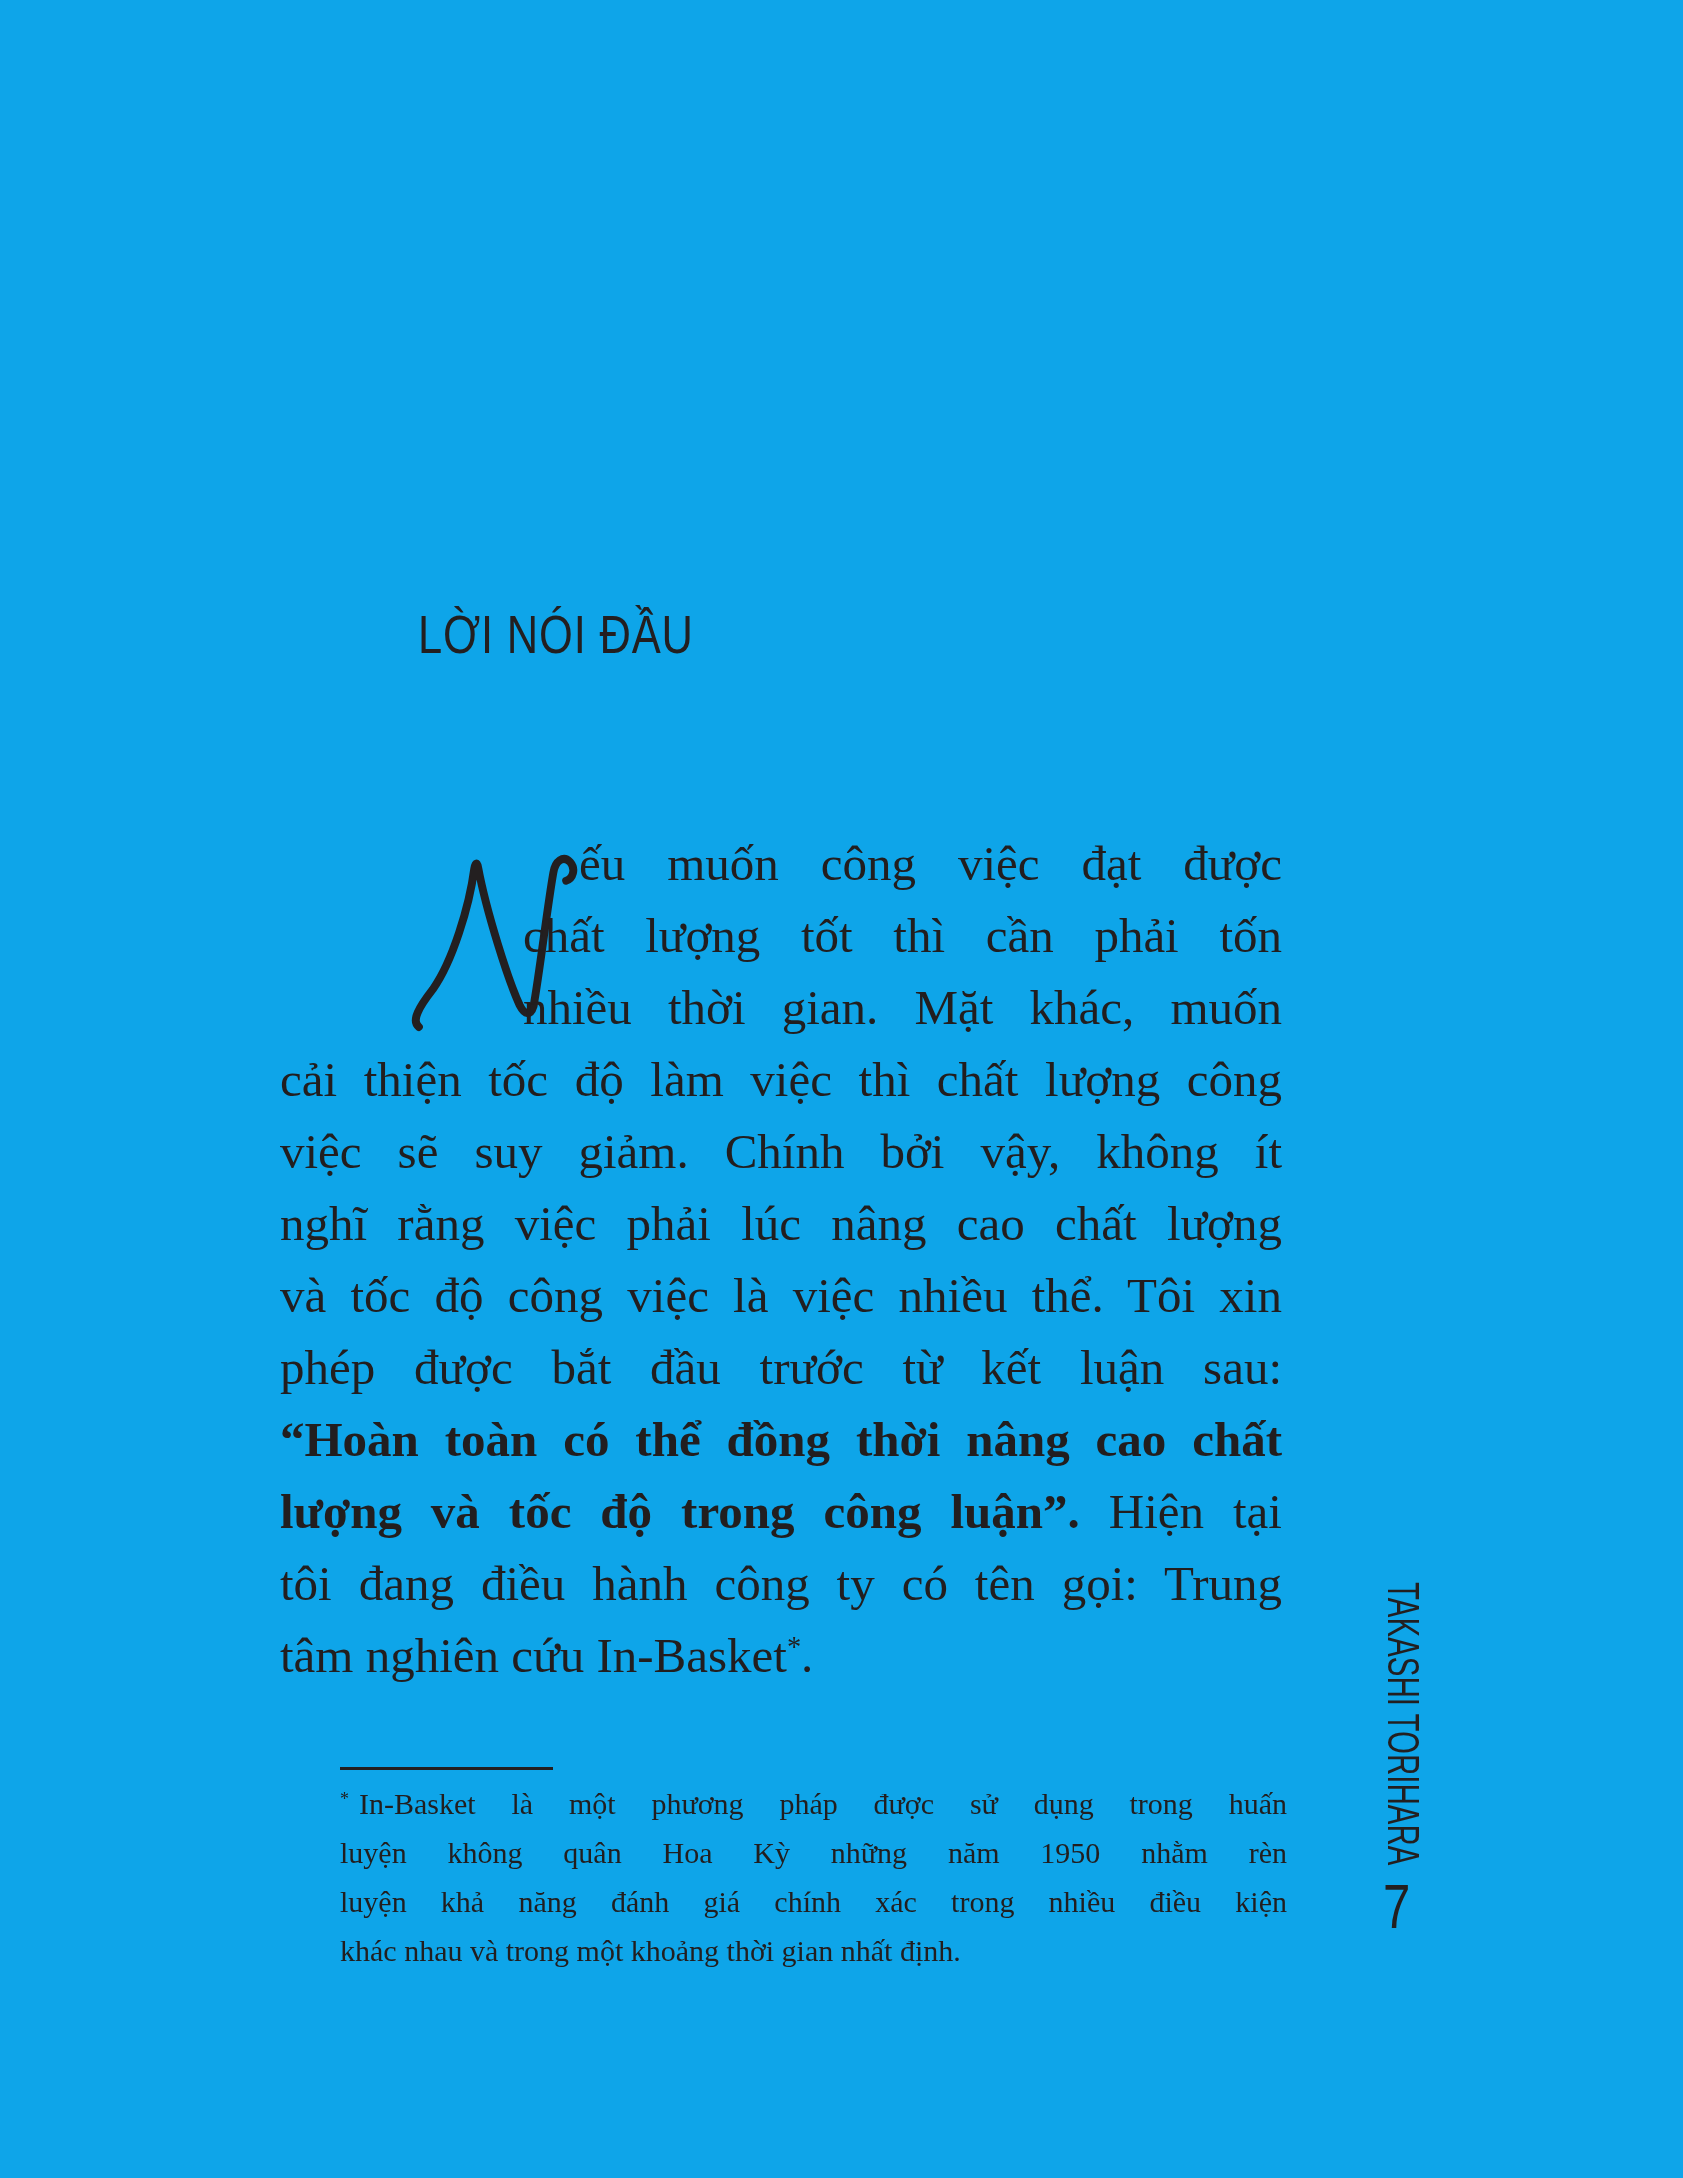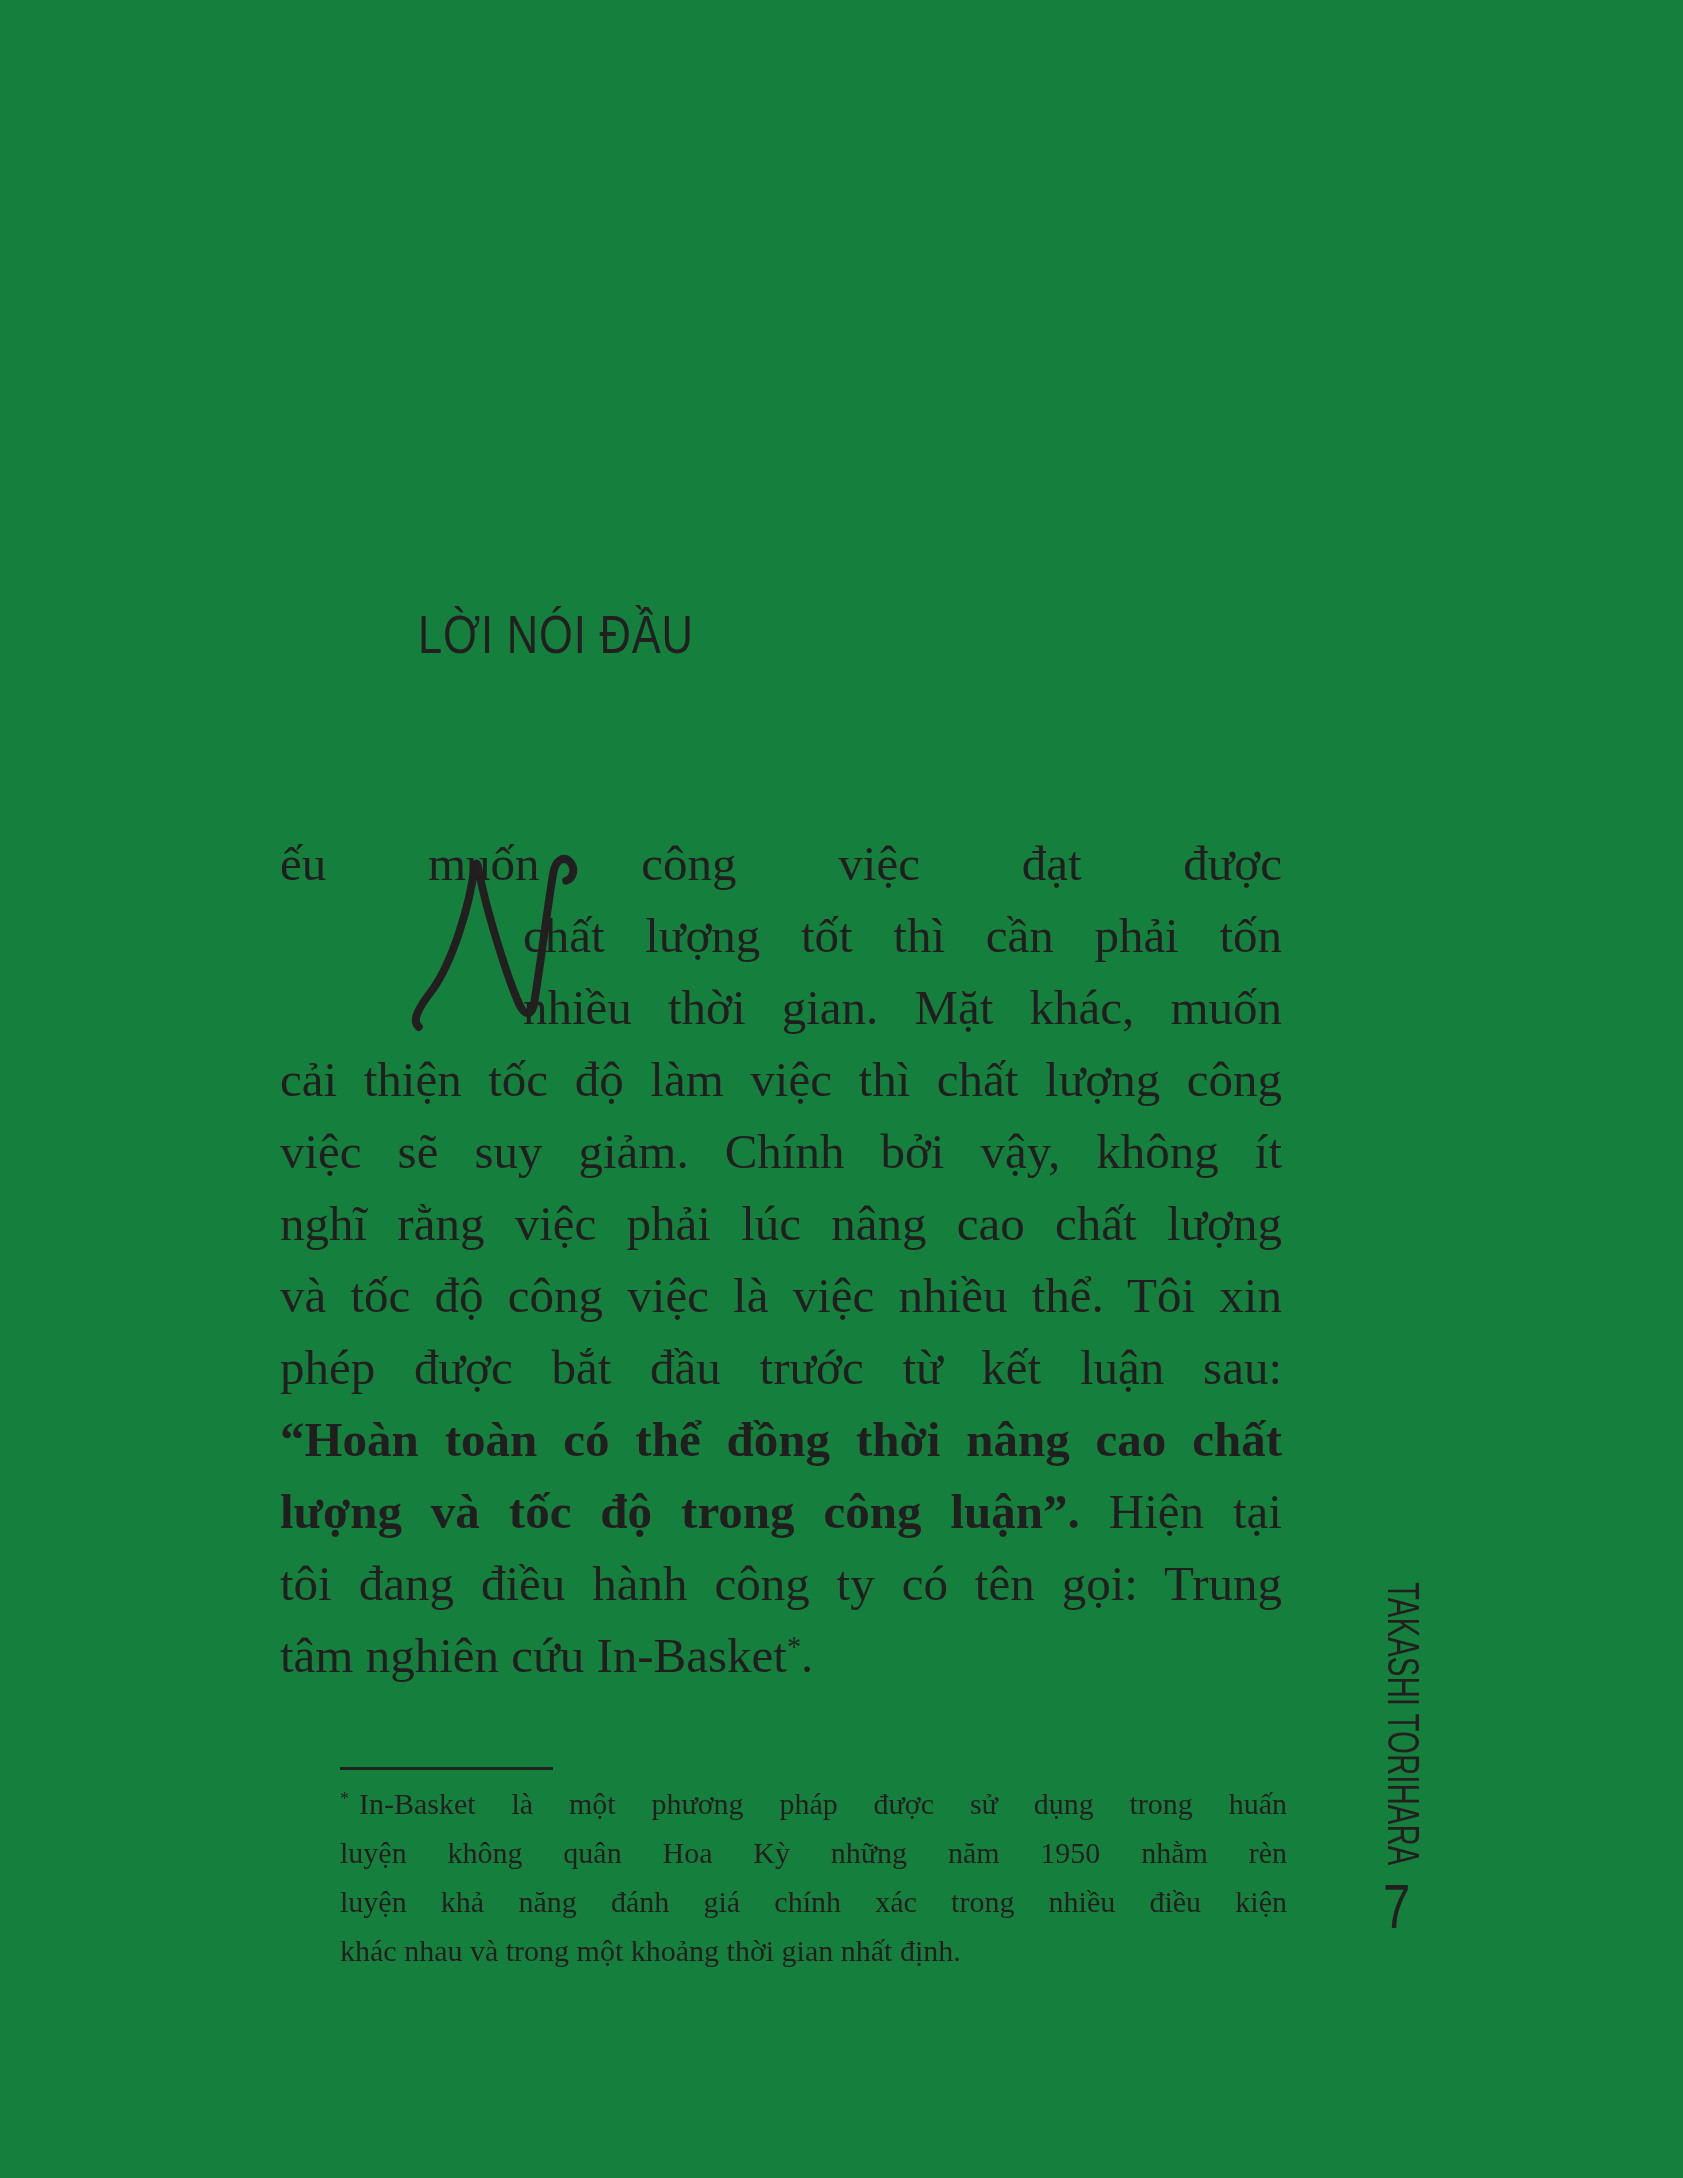--- a/index.html
+++ b/index.html
@@ -1,37 +1,37 @@
 <!DOCTYPE html>
 <html><head>
 <meta charset="utf-8">
 <style>
   html,body{margin:0;padding:0;background:#e8e8e8;}
   .page{
-    position:relative;width:1683px;height:2178px;background:#15803d;
+    position:relative;width:1683px;height:2178px;background:#0ea5e9;
     overflow:hidden;color:#221e1f;
     font-family:"Liberation Serif",serif;
   }
   
   .heading{
     position:absolute;left:418px;top:602px;
     font-family:"Liberation Sans",sans-serif;
     font-size:53px;line-height:65px;color:#231f20;white-space:nowrap;
   }
   .heading .cond{display:inline-block;transform:scaleX(0.82);transform-origin:0 50%;letter-spacing:1px;}
   
   .dropcap{position:absolute;left:411px;top:847px;width:168px;height:190px;}
   .sr{position:absolute;width:1px;height:1px;overflow:hidden;clip:rect(0 0 0 0);white-space:nowrap;}
   
   .body-block{
     position:absolute;left:280px;top:828px;width:1002px;
     font-size:49px;line-height:72px;color:#221e1f;
   }
   .line{height:72px;text-align:justify;text-align-last:justify;text-justify:inter-word;white-space:nowrap;}
-  .line.indent1{}
+  .line.indent1{margin-left:299px;}
   .line.indent{margin-left:243px;}
   .line.last{text-align:center;text-align-last:left;}
   .bold{font-weight:bold;}
   .sup{font-size:58%;position:relative;top:-0.55em;}
   
   .fn-rule{position:absolute;left:340px;top:1767px;width:213px;height:3px;background:#231f20;}
   .footnote{
     position:absolute;left:340px;top:1779px;width:947px;
     font-size:30px;line-height:49px;color:#221e1f;
   }

